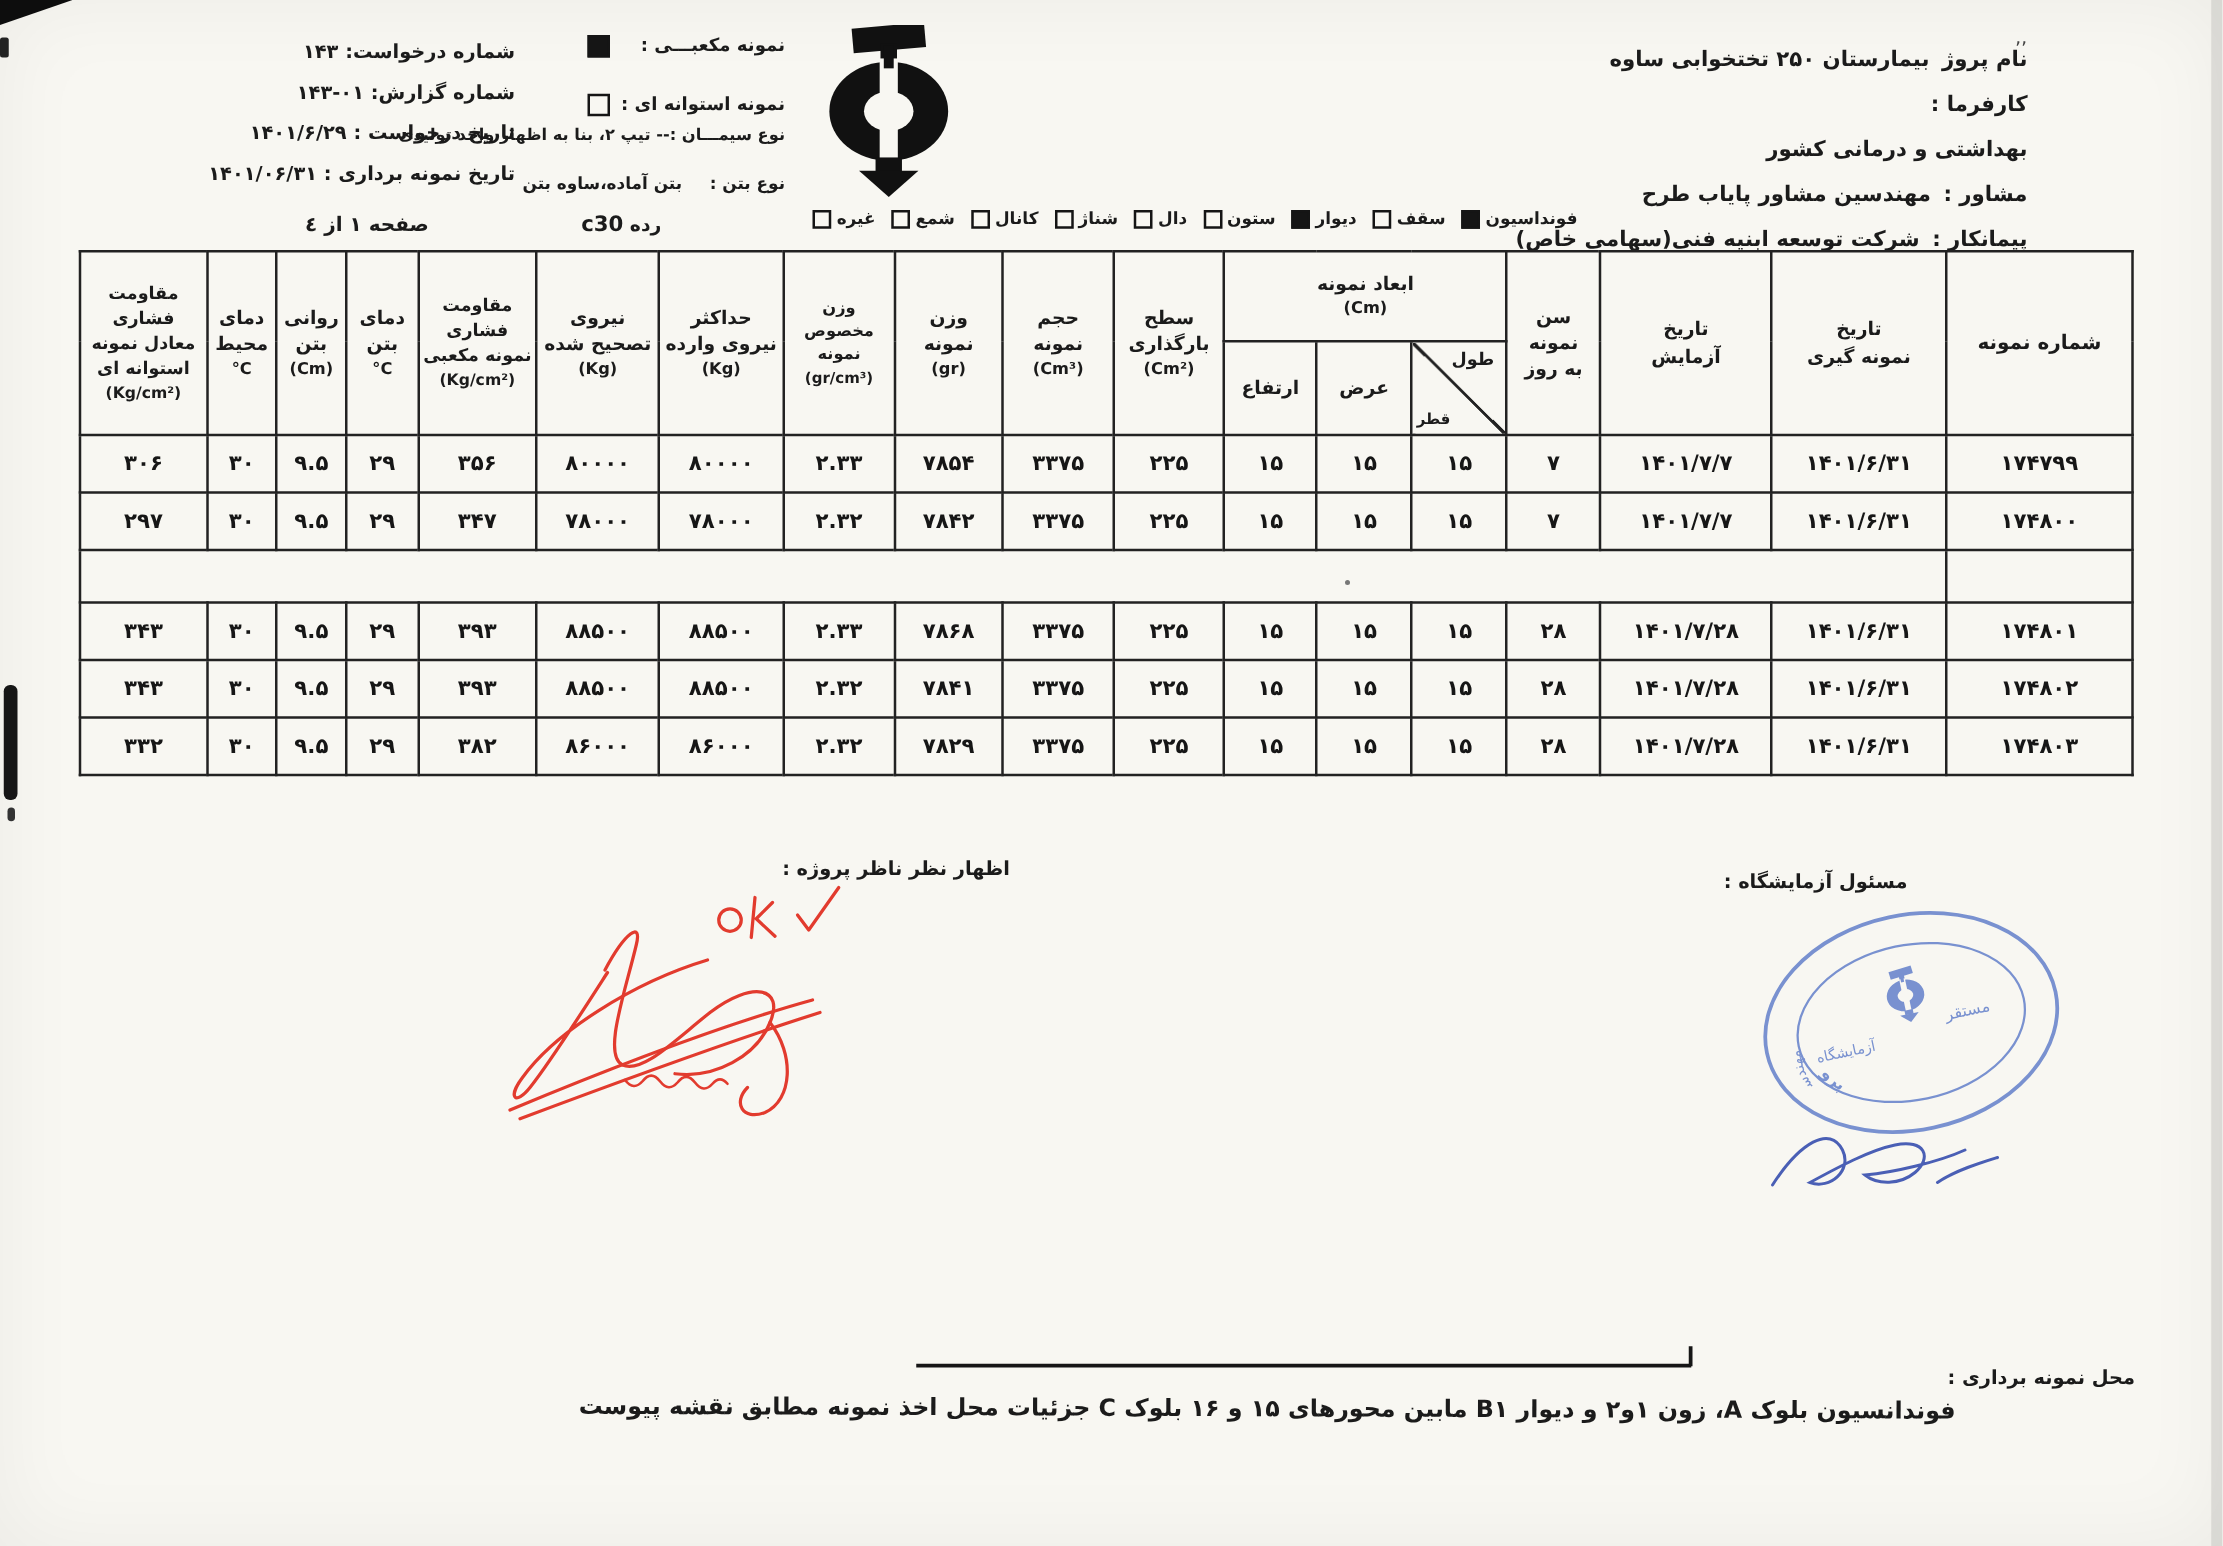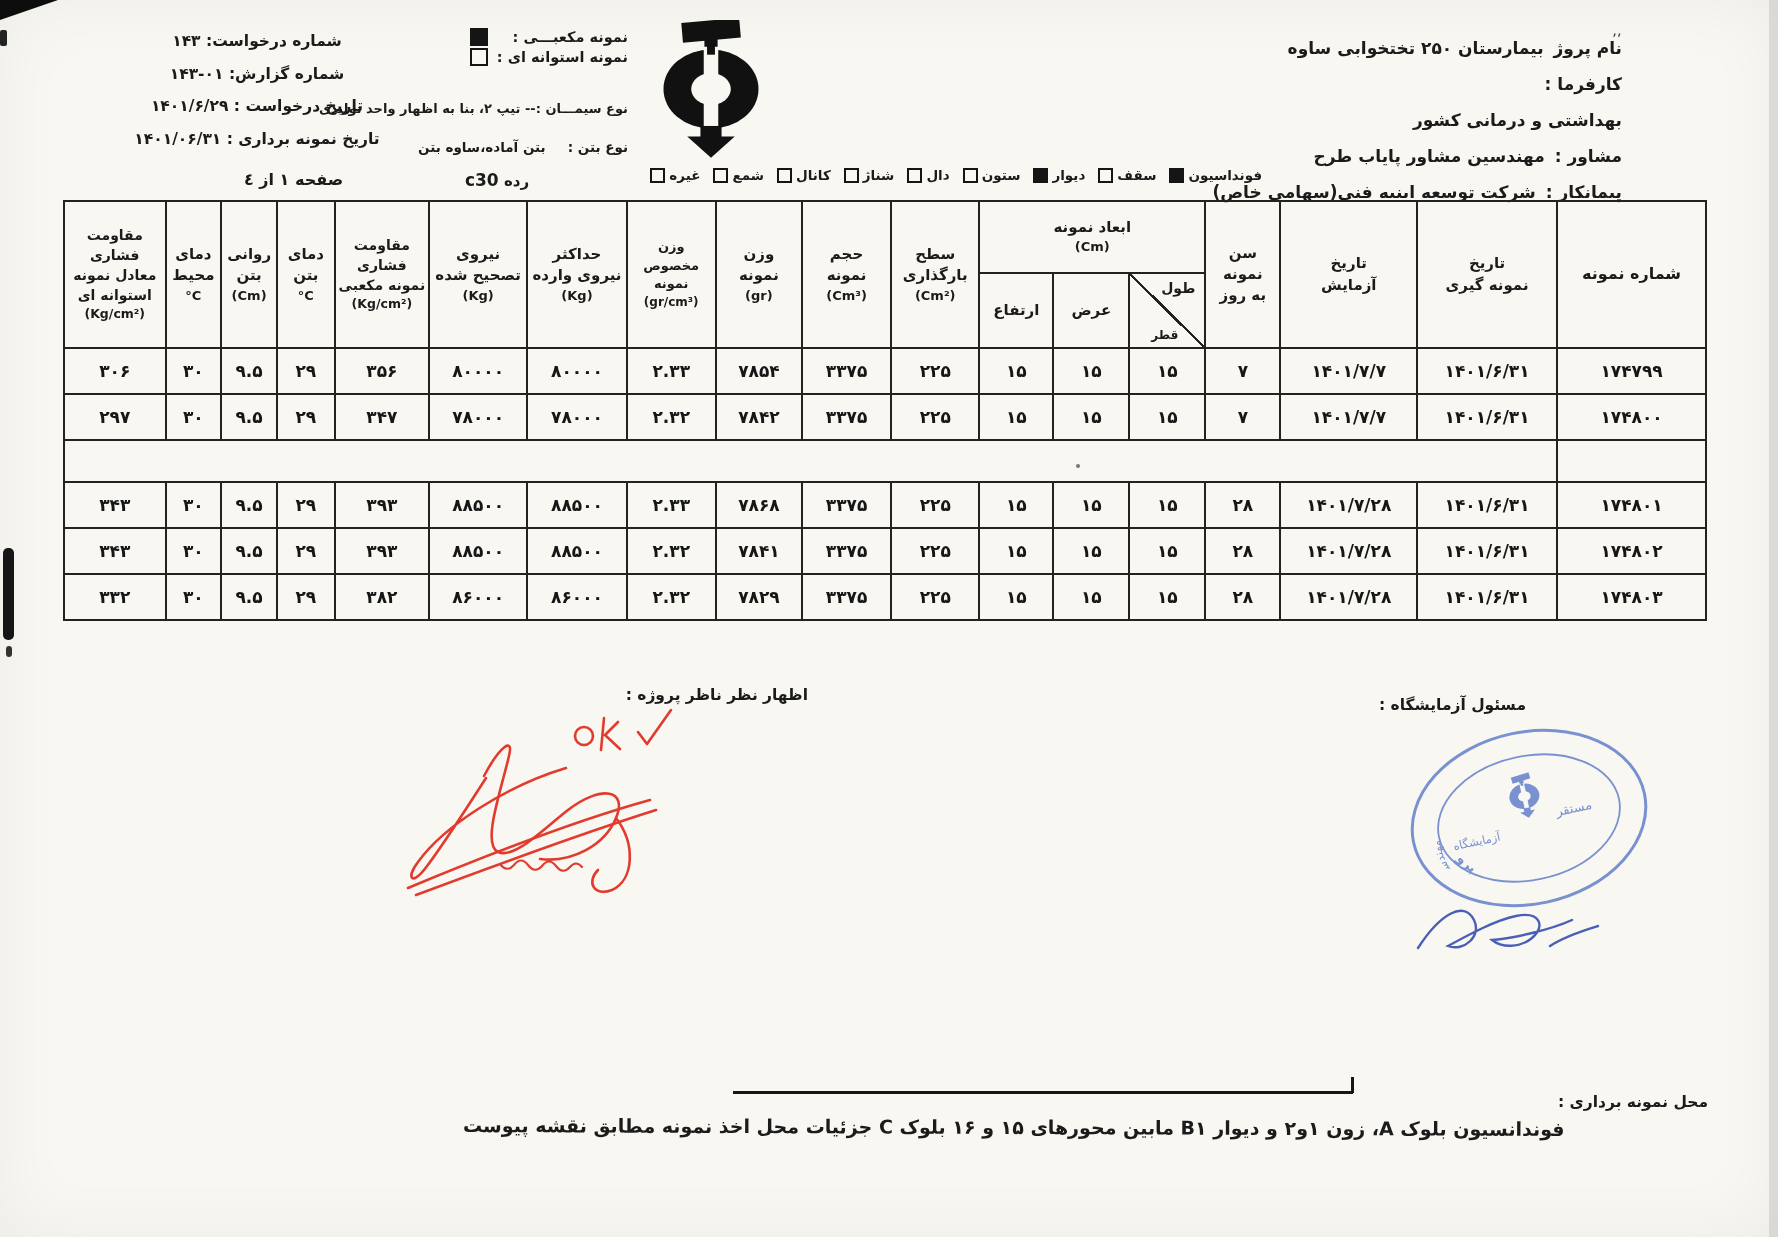--- a/index.html
+++ b/index.html
@@ -12,21 +12,21 @@
   .right-info .line{height:36px;display:flex;gap:10px;justify-content:flex-start;white-space:nowrap;}
   .center-title{position:absolute;left:723px;top:28px;width:372px;text-align:center;direction:rtl;}
   .company-name{font-size:24px;font-weight:700;white-space:nowrap;}
   .report-title{font-size:23px;font-weight:700;margin-top:7px;}
   .sep1{border-top:3px solid #141414;margin-top:4px;}
   .sep2{border-top:2.5px solid #141414;margin-top:4px;}
   .method-line{font-size:19px;font-weight:700;margin-top:3px;white-space:nowrap;}
   .mid-row{position:absolute;direction:rtl;display:flex;justify-content:space-between;align-items:center;font-weight:700;}
   .cbox{display:inline-block;width:18px;height:18px;border:2.2px solid #151515;background:#f8f7f2;box-sizing:border-box;}
   .cbox.checked{background:#151515;}
-  .left-info{position:absolute;left:134px;width:246px;top:32px;direction:rtl;text-align:center;font-size:15.5px;font-weight:700;}
+  .left-info{position:absolute;left:166px;width:246px;top:32px;direction:rtl;text-align:right;font-size:15.5px;font-weight:700;}
   .left-info .line{height:32.5px;white-space:nowrap;}
   .page-label{position:absolute;left:244px;top:170px;font-size:16px;font-weight:700;direction:rtl;}
   .cb-row{position:absolute;right:516px;top:167px;direction:rtl;display:flex;gap:13px;align-items:center;
           font-size:13.5px;font-weight:700;}
   .cb-item{display:flex;align-items:flex-end;gap:4px;white-space:nowrap;}
   .cb-item .cbox{width:15px;height:15px;border-width:2px;}
   
   table.results{position:absolute;left:63px;top:200px;width:1644px;border-collapse:collapse;table-layout:fixed;
                 direction:rtl;}
   .results th,.results td{border:2px solid #222;text-align:center;vertical-align:middle;padding:0 2px;
@@ -36,21 +36,21 @@
   .results th{font-size:15px;font-weight:700;line-height:1.42;}
   .results th .unit{font-size:13px;direction:ltr;display:block;}
   .results th.small{font-size:13px;}
   .results td{font-size:17px;font-weight:700;letter-spacing:.5px;color:#161616;}
   .results tbody tr{height:46px;}
   .results tbody tr.gap-row{height:42px;}
   .results td.gap{border-right:2px solid #222;}
   th.diag{position:relative;background:linear-gradient(to top right,transparent calc(50% - 1.2px),
           #222 calc(50% - 1.2px),#222 calc(50% + 1.2px),transparent calc(50% + 1.2px));}
   th.diag .d-top{position:absolute;top:5px;right:9px;font-size:14px;}
-  th.diag .d-bot{position:absolute;bottom:3px;left:21px;font-size:12px;}
+  th.diag .d-bot{position:absolute;bottom:3px;left:3px;font-size:12px;}
   
   .observer-label{position:absolute;left:650px;top:686px;width:158px;direction:rtl;text-align:right;
                   font-size:15.5px;font-weight:600;white-space:nowrap;}
   .lab-label{position:absolute;left:1396px;top:696px;width:130px;direction:rtl;text-align:right;
              font-size:15.5px;font-weight:600;white-space:nowrap;}
   .red-sig{position:absolute;left:388px;top:698px;}
   .stamp{position:absolute;left:1405px;top:722px;transform:rotate(-12deg);}
   .blue-sig{position:absolute;left:1400px;top:886px;}
   .box-bottom-line{position:absolute;left:733px;top:1091px;width:620px;height:2.5px;background:#161616;}
   .box-bottom-tick{position:absolute;left:1351px;top:1077px;width:2.5px;height:16px;background:#161616;}
@@ -115,21 +115,21 @@
     <div class="line">
       <span>پیمانکار :</span>
       <span>شرکت توسعه ابنیه فنی(سهامی خاص)</span>
     </div>
   </div>
 
   <div class="mid-row" style="left:470px;top:28px;width:158px;font-size:14.5px">
     <span>نمونه مکعبـــی :</span>
     <span class="cbox checked"></span>
   </div>
-  <div class="mid-row" style="left:470px;top:48px;width:158px;font-size:14.5px">
+  <div class="mid-row" style="left:470px;top:75px;width:158px;font-size:14.5px">
     <span>نمونه استوانه ای :</span>
     <span class="cbox"></span>
   </div>
   <div class="abs" style="left:386px;top:101px;width:242px;direction:rtl;font-size:13px;font-weight:700;white-space:nowrap">نوع سیمـــان :-- تیپ ۲، بنا به اظهار واحد تولیدی</div>
   <div class="mid-row" style="left:418px;top:139px;width:210px;font-size:13.5px">
     <span>نوع بتن :</span>
     <span>بتن آماده،ساوه بتن</span>
   </div>
   <div class="abs" style="left:452px;top:170px;width:90px;direction:rtl;text-align:center;font-weight:700;font-size:15px">
     <span>رده</span>

